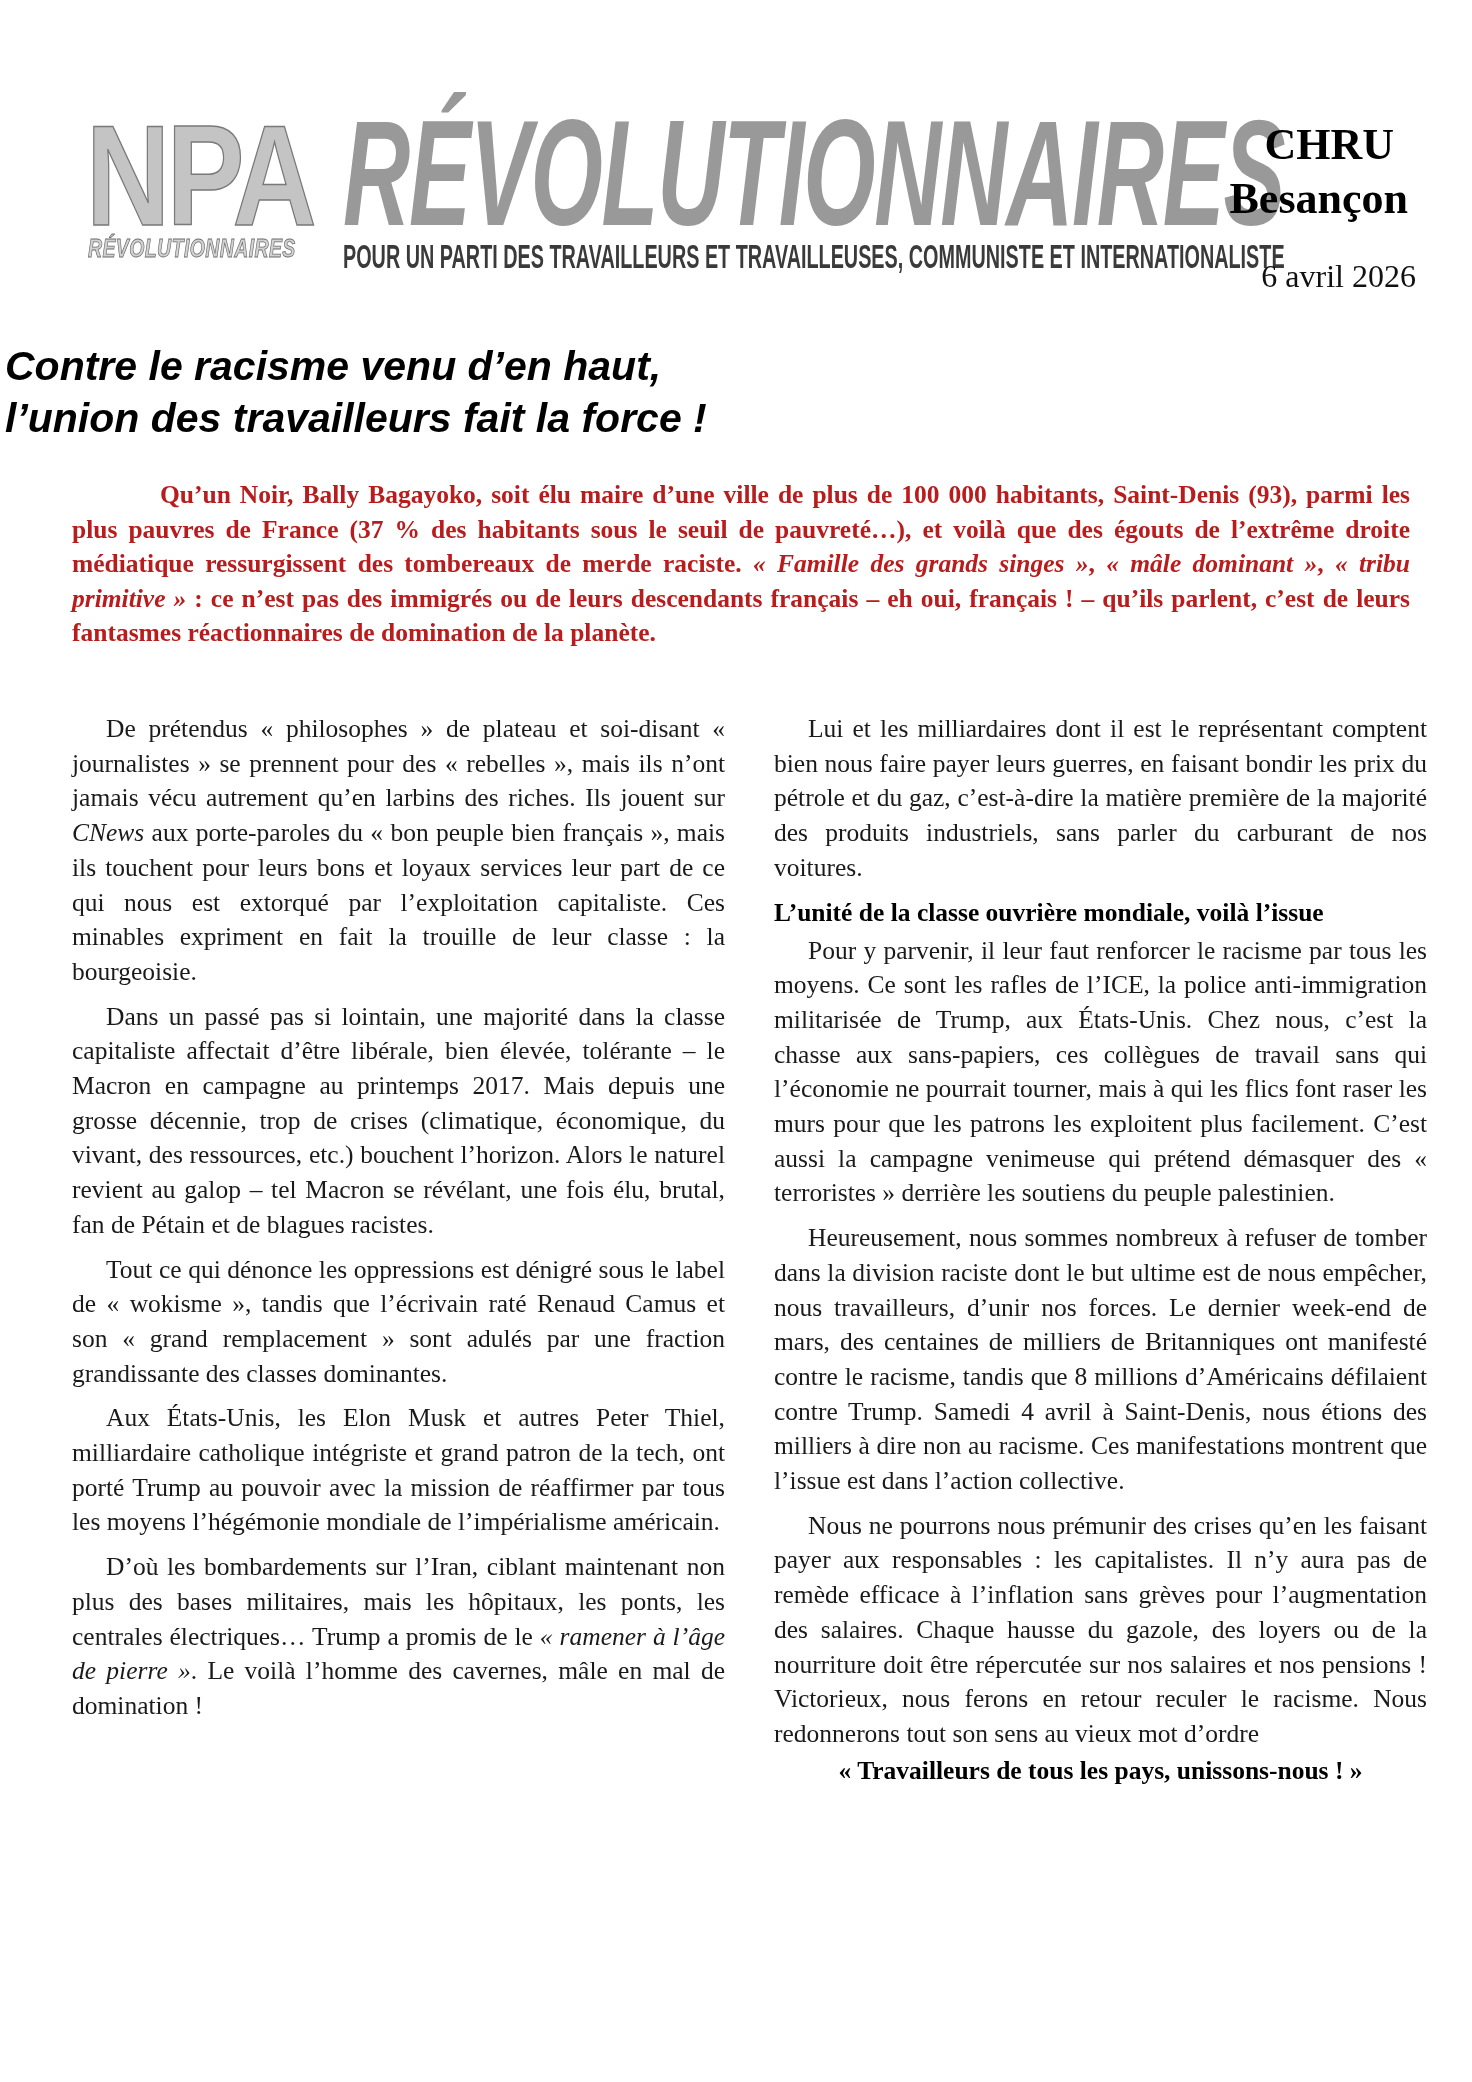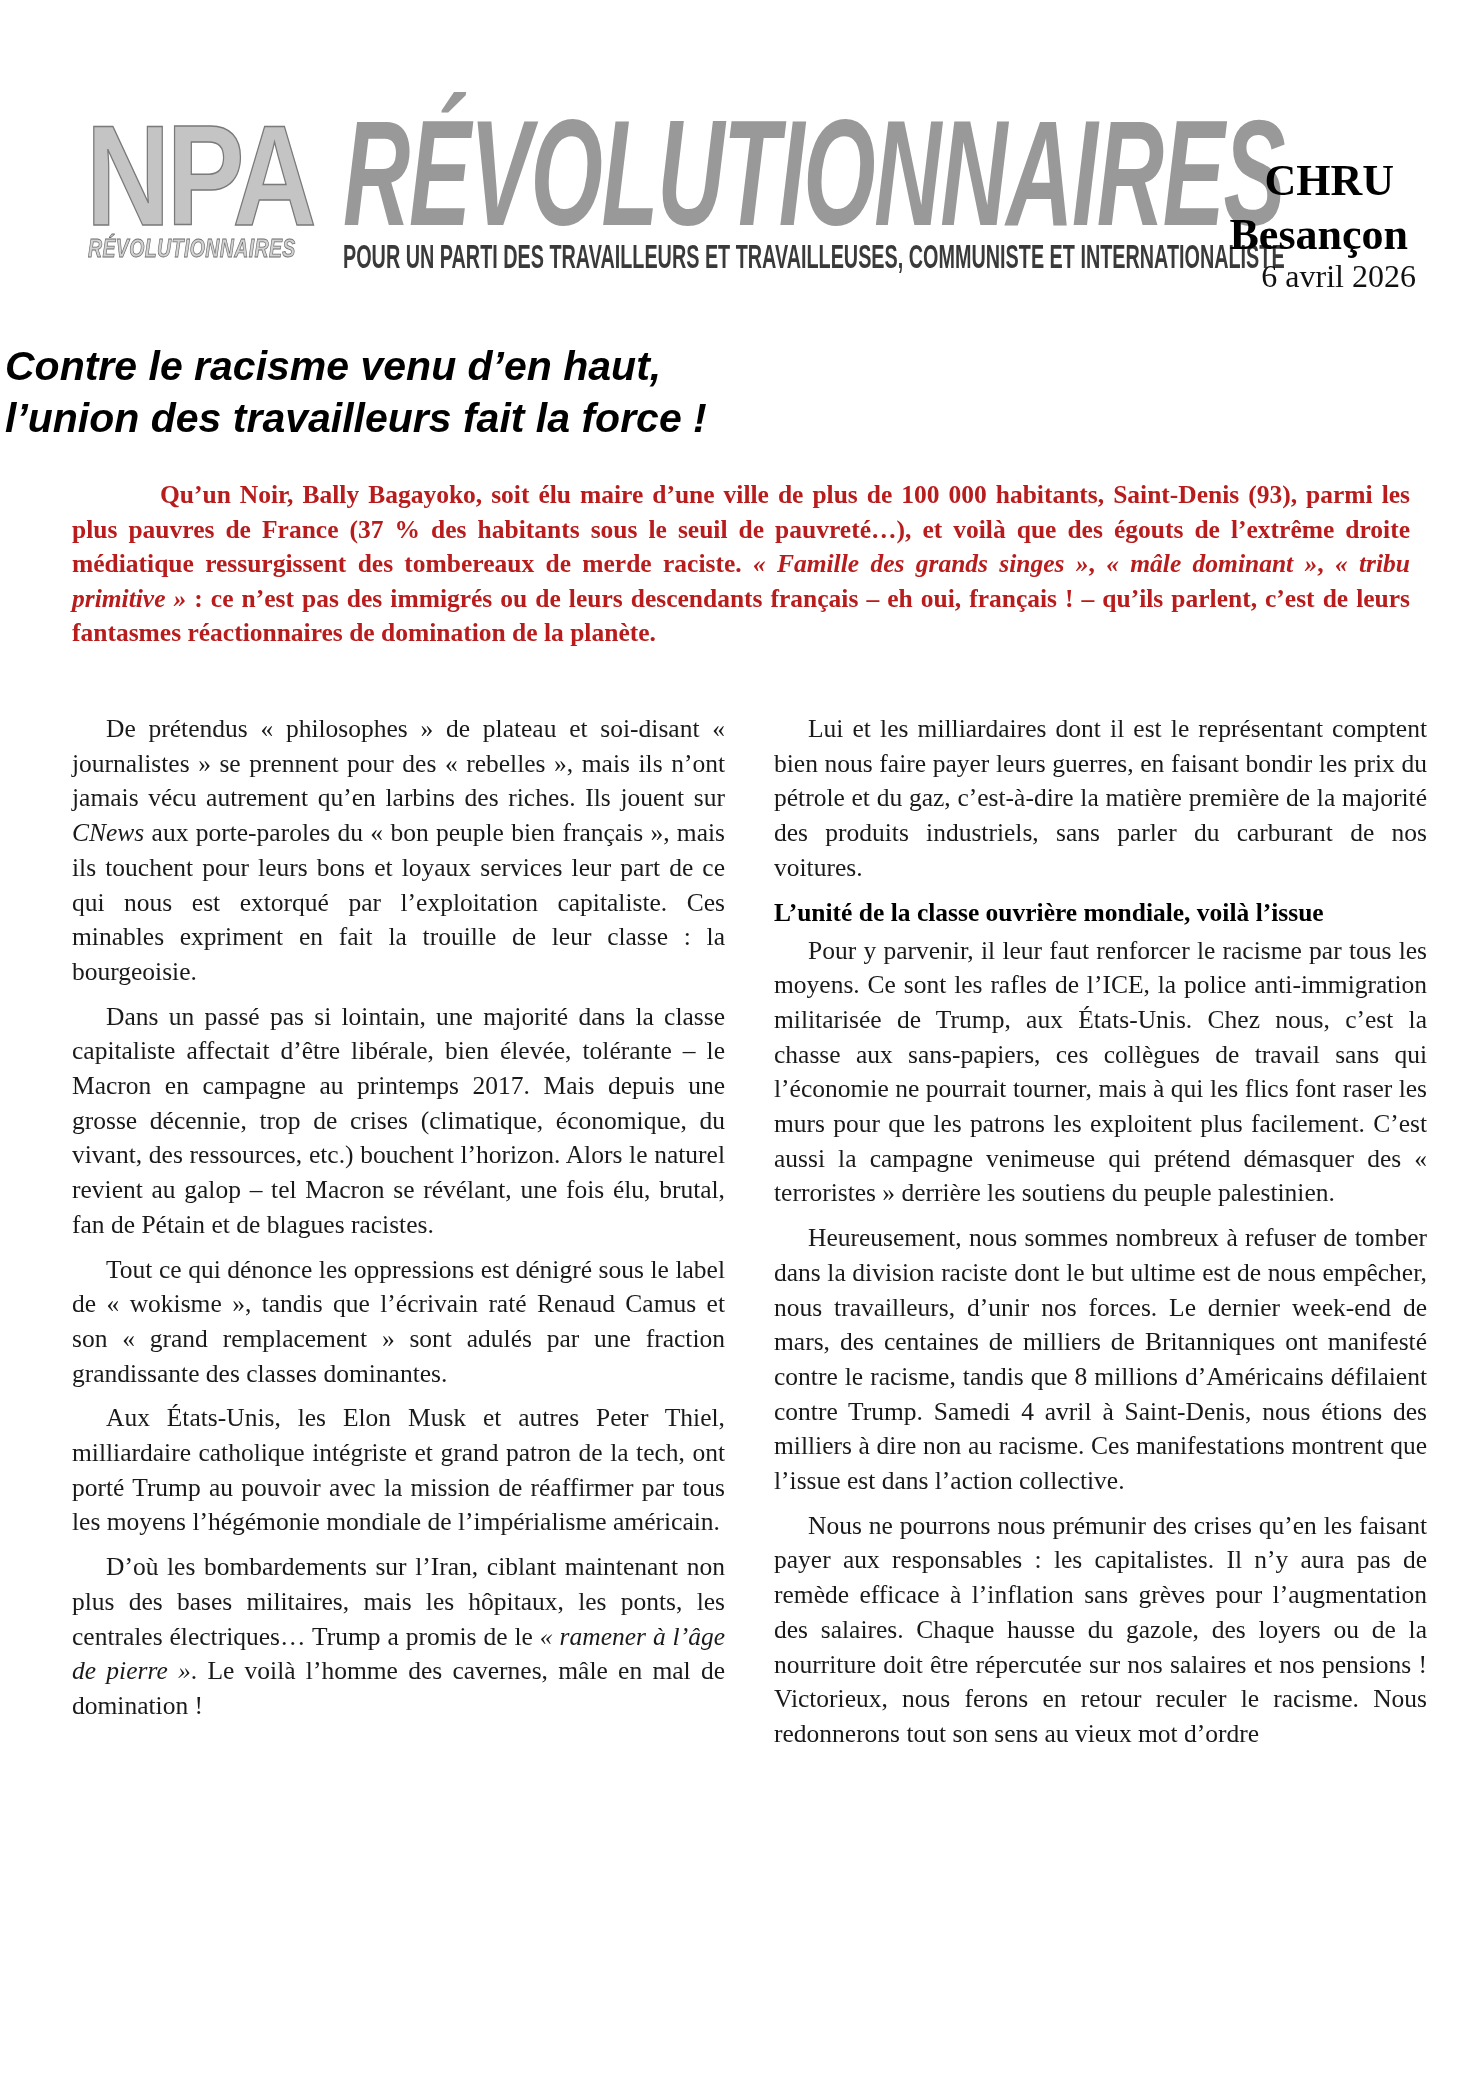--- a/index.html
+++ b/index.html
@@ -34,21 +34,21 @@
       position: absolute; left: 0; top: 134px;
       font-family: "Liberation Sans", "DejaVu Sans", sans-serif;
       font-weight: bold; font-size: 33px; color: #3a3a3a;
       transform: scaleX(0.6); transform-origin: left top; white-space: nowrap;
     }
     .place {
       position: absolute; right: 64px; top: 118px; text-align: right;
       font-family: "Liberation Serif", "DejaVu Serif", serif;
       font-weight: bold; font-size: 44px; line-height: 54px; color: #000;
     }
-    .place .line1 { padding-right: 14px; margin-top: 36px; }
+    .place .line1 { padding-right: 14px; }
     .date {
       position: absolute; right: 56px; top: 258px;
       font-family: "Liberation Serif", "DejaVu Serif", serif;
       font-size: 32px; color: #111;
     }
 
     
     .title {
       position: absolute; left: 0; width: 1472px; top: 340px; text-align: left;
       font-family: "Liberation Sans", "DejaVu Sans", sans-serif;
@@ -114,13 +114,14 @@
   <p>Aux États-Unis, les Elon Musk et autres Peter Thiel, milliardaire catholique intégriste et grand patron de la tech, ont porté Trump au pouvoir avec la mission de réaffirmer par tous les moyens l’hégémonie mondiale de l’impérialisme américain.</p>
   <p><span>D’où les bombardements sur l’Iran, ciblant maintenant non plus des bases militaires, mais les hôpitaux, les ponts, les centrales électriques… Trump a promis de le </span><i>« ramener à l’âge de pierre »</i><span>. Le voilà l’homme des cavernes, mâle en mal de domination !</span></p>
 </section>
 
 <section class="col col-right">
   <p>Lui et les milliardaires dont il est le représentant comptent bien nous faire payer leurs guerres, en faisant bondir les prix du pétrole et du gaz, c’est-à-dire la matière première de la majorité des produits industriels, sans parler du carburant de nos voitures.</p>
   <h2>L’unité de la classe ouvrière mondiale, voilà l’issue</h2>
   <p>Pour y parvenir, il leur faut renforcer le racisme par tous les moyens. Ce sont les rafles de l’ICE, la police anti-immigration militarisée de Trump, aux États-Unis. Chez nous, c’est la chasse aux sans-papiers, ces collègues de travail sans qui l’économie ne pourrait tourner, mais à qui les flics font raser les murs pour que les patrons les exploitent plus facilement. C’est aussi la campagne venimeuse qui prétend démasquer des « terroristes » derrière les soutiens du peuple palestinien.</p>
   <p>Heureusement, nous sommes nombreux à refuser de tomber dans la division raciste dont le but ultime est de nous empêcher, nous travailleurs, d’unir nos forces. Le dernier week-end de mars, des centaines de milliers de Britanniques ont manifesté contre le racisme, tandis que 8 millions d’Américains défilaient contre Trump. Samedi 4 avril à Saint-Denis, nous étions des milliers à dire non au racisme. Ces manifestations montrent que l’issue est dans l’action collective.</p>
   <p>Nous ne pourrons nous prémunir des crises qu’en les faisant payer aux responsables : les capitalistes. Il n’y aura pas de remède efficace à l’inflation sans grèves pour l’augmentation des salaires. Chaque hausse du gazole, des loyers ou de la nourriture doit être répercutée sur nos salaires et nos pensions ! Victorieux, nous ferons en retour reculer le racisme. Nous redonnerons tout son sens au vieux mot d’ordre</p>
+  <div class="slogan">« Travailleurs de tous les pays, unissons-nous ! »</div>
 </section>
 
 </body></html>

